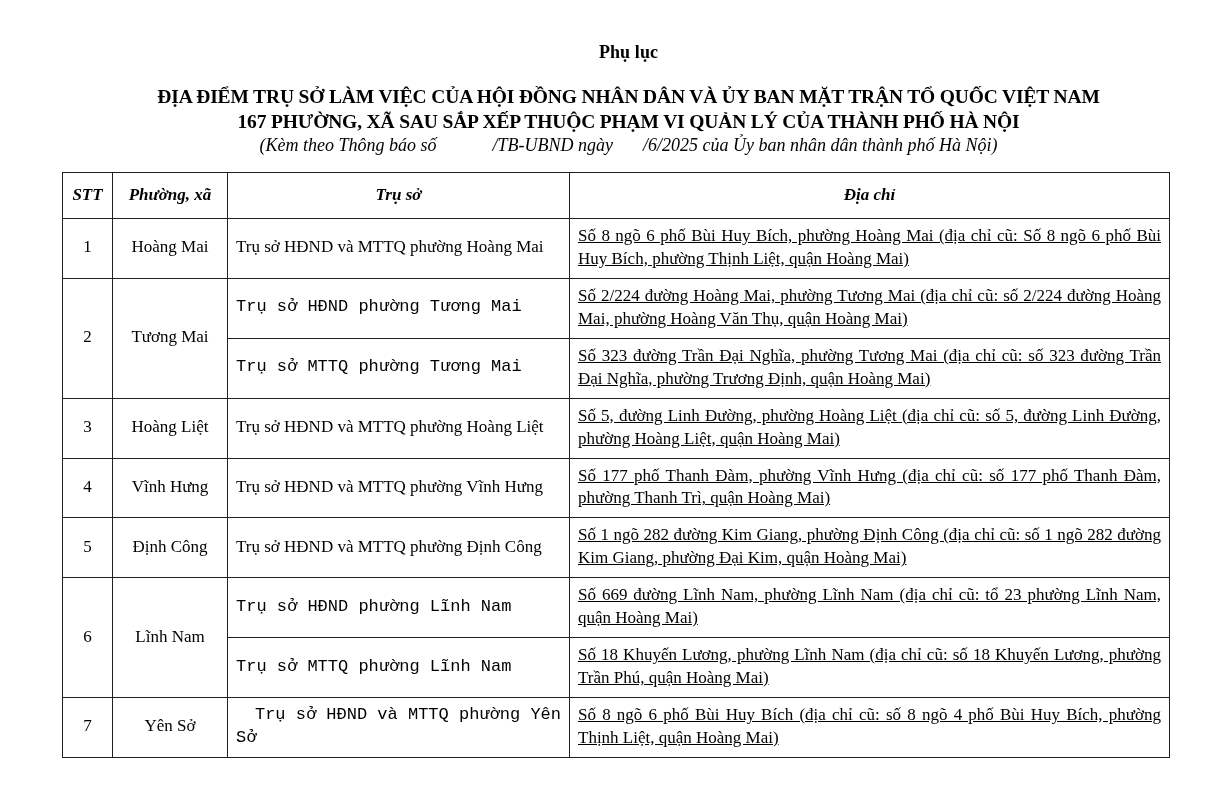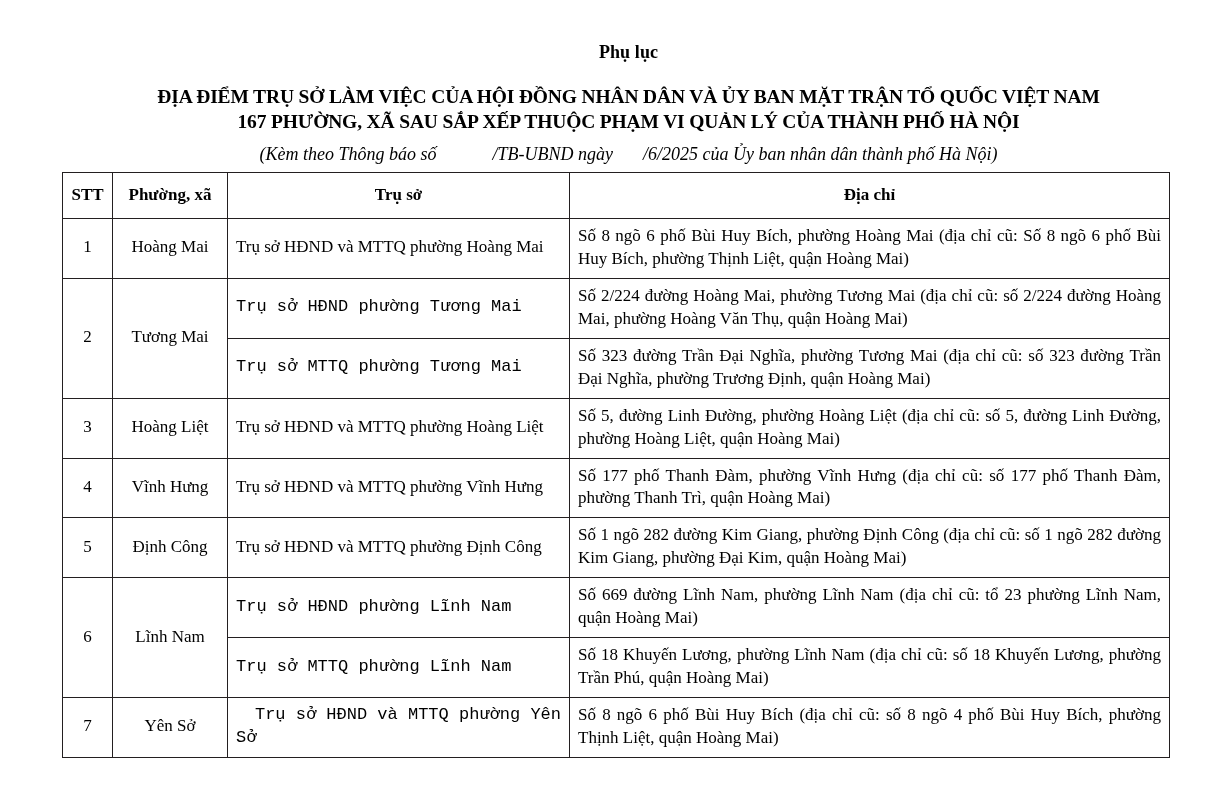--- a/index.html
+++ b/index.html
@@ -38,21 +38,20 @@
     font-size: 19.5px;
     font-weight: bold;
     line-height: 1.28;
     letter-spacing: -0.15px;
     white-space: nowrap;
   }
   .doc-title .line2 {
     display: block;
   }
   .doc-subtitle {
-    margin-top: 9px;
     font-size: 18px;
     font-style: italic;
     line-height: 1.2;
     white-space: nowrap;
   }
   .blank-gap {
     display: inline-block;
     width: 56px;
   }
   .blank-gap.small {
@@ -79,20 +78,21 @@
     padding: 6px 8px 7px 8px;
     vertical-align: middle;
     word-wrap: break-word;
   }
   thead th {
     font-weight: bold;
     text-align: center;
     height: 32px;
     padding-top: 9px;
     padding-bottom: 9px;
+    font-style: italic;
   }
   col.c-stt    { width: 50px; }
   col.c-ward   { width: 115px; }
   col.c-office { width: 342px; }
   col.c-addr   { width: 600px; }
 
   td.stt-cell {
     text-align: center;
     vertical-align: middle;
   }
@@ -104,20 +104,21 @@
     text-align: justify;
     text-align-last: left;
     vertical-align: middle;
     hyphens: none;
   }
   td.addr-cell {
     text-align: justify;
     text-align-last: left;
     vertical-align: middle;
     hyphens: none;
+    text-decoration: underline;
   }
   
   td.office-cell.one-line {
     text-align: right;
     font-family: Liberation Mono, monospace;
   }
 </style>
 </head>
 <body>
 

